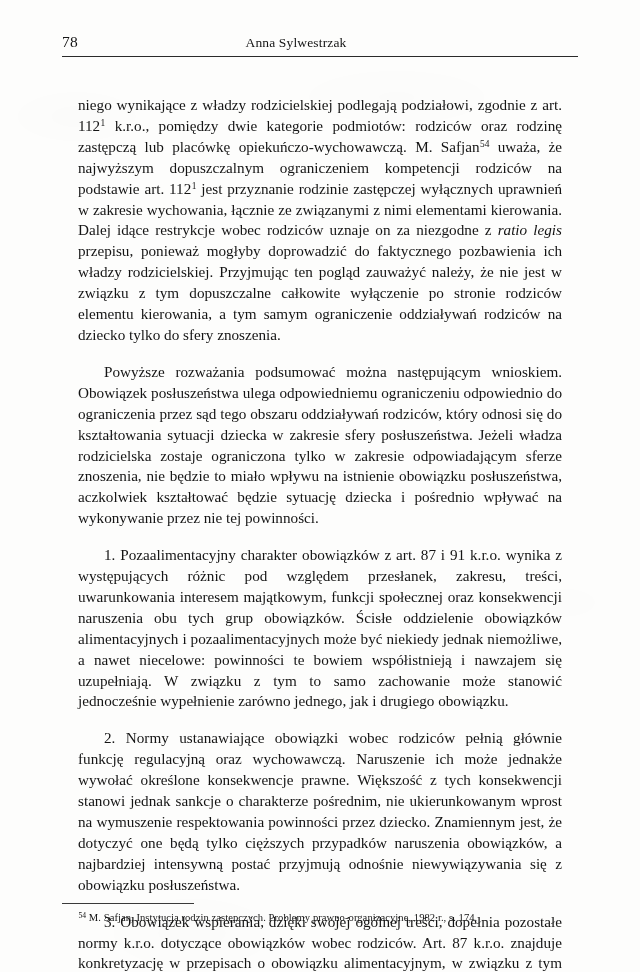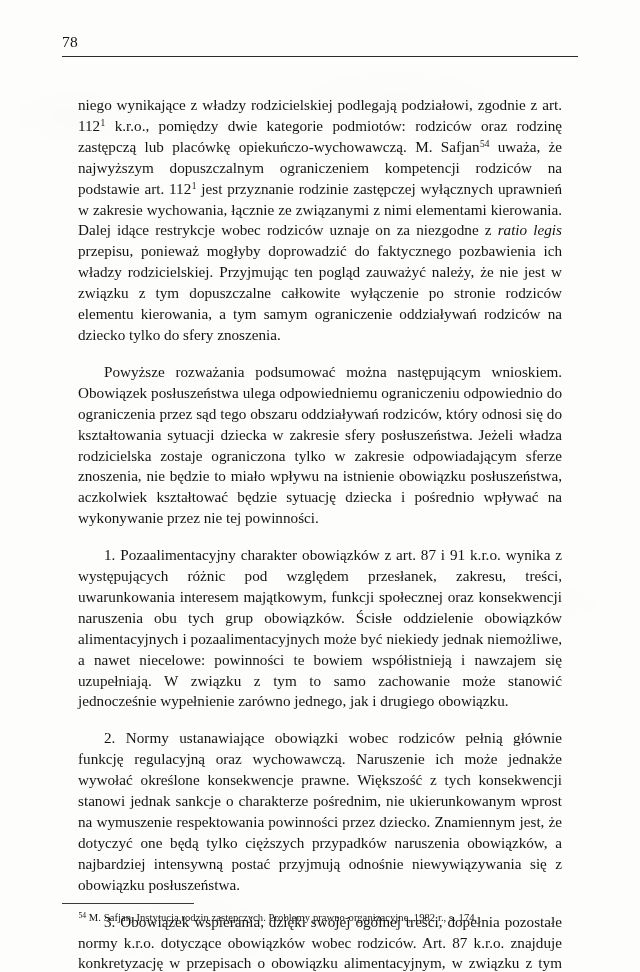--- a/index.html
+++ b/index.html
@@ -146,20 +146,21 @@
 </head>
 <body>
 
 <div class="page">
   <div class="scan-noise"></div>
 
   <div class="content">
 
     <div class="runhead">
       <span class="folio">78</span>
+      <span class="author">Anna Sylwestrzak</span>
       <div class="rule"></div>
     </div>
 
     <div class="body-text">
       <div id="body-paragraphs">
           <p class="noindent"><span>niego wynikające z władzy rodzicielskiej podlegają podziałowi, zgodnie z art. 112</span><sup class="fn">1</sup><span> k.r.o., pomiędzy dwie kategorie podmiotów: rodziców oraz rodzinę zastępczą lub placówkę opiekuńczo-wychowawczą. M. Safjan</span><sup class="fn">54</sup><span> uważa, że najwyższym dopuszczalnym ograniczeniem kompetencji rodziców na podstawie art. 112</span><sup class="fn">1</sup><span> jest przyznanie rodzinie zastępczej wyłącznych uprawnień w zakresie wychowania, łącznie ze związanymi z nimi elementami kierowania. Dalej idące restrykcje wobec rodziców uznaje on za niezgodne z </span><i>ratio legis</i><span> przepisu, ponieważ mogłyby doprowadzić do faktycznego pozbawienia ich władzy rodzicielskiej. Przyjmując ten pogląd zauważyć należy, że nie jest w związku z tym dopuszczalne całkowite wyłączenie po stronie rodziców elementu kierowania, a tym samym ograniczenie oddziaływań rodziców na dziecko tylko do sfery znoszenia.</span></p>
           <p class=""><span>Powyższe rozważania podsumować można następującym wnioskiem. Obowiązek posłuszeństwa ulega odpowiedniemu ograniczeniu odpowiednio do ograniczenia przez sąd tego obszaru oddziaływań rodziców, który odnosi się do kształtowania sytuacji dziecka w zakresie sfery posłuszeństwa. Jeżeli władza rodzicielska zostaje ograniczona tylko w zakresie odpowiadającym sferze znoszenia, nie będzie to miało wpływu na istnienie obowiązku posłuszeństwa, aczkolwiek kształtować będzie sytuację dziecka i pośrednio wpływać na wykonywanie przez nie tej powinności.</span></p>
         </div>
 
 

